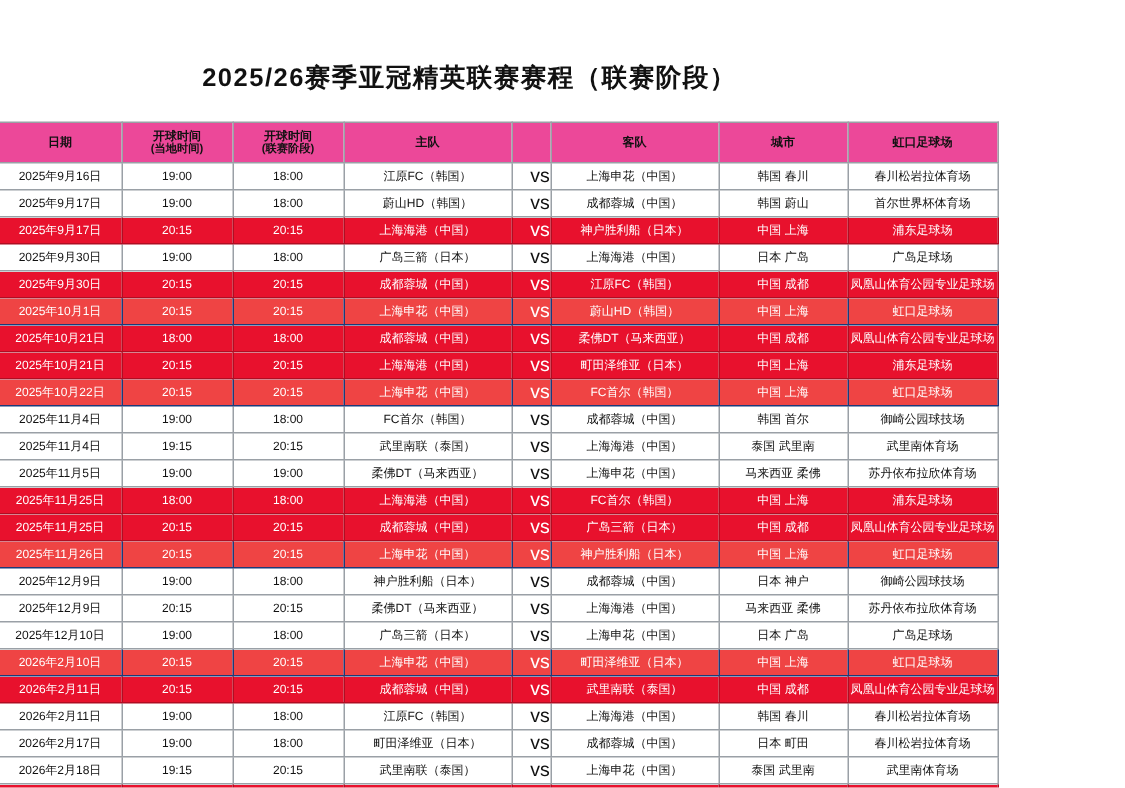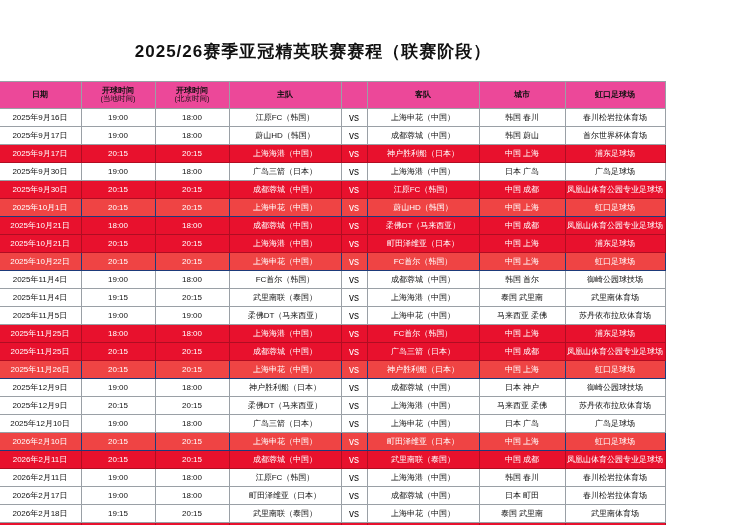--- a/index.html
+++ b/index.html
@@ -41,21 +41,21 @@
     overflow:hidden;
   }
   thead th{
     background:#ec4899;
     font-weight:bold;
     font-size:8px;
     height:26px;
   }
   thead th .sub{
     display:block;
-    font-weight:normal;
+    font-weight:bold;
     font-size:7.5px;
   }
   td.round{
     font-weight:bold;
     background:#ffffff;
   }
   
   tr.plain td{background:#ffffff;color:#111;}
   tr.red td{background:#e8112d;color:#ffffff;border-color:#b00d22;}
   tr.blue td{background:#ef4444;color:#ffffff;border-color:#1d3straw;}
@@ -63,21 +63,21 @@
   tr.red td.round, tr.blue td.round{background:#f0abfc;color:#111;border-color:#9aa0a6;}
   .col-round{width:38px;}
   .col-date{width:82px;}
   .col-localtime{width:74px;}
   .col-bjtime{width:74px;}
   .col-home{width:112px;}
   .col-vs{width:26px;}
   .col-away{width:112px;}
   .col-city{width:86px;}
   .col-venue{width:100px;}
-  td.vs{font-size:10px;}
+  td.vs{font-size:13px;text-align:right;}
 </style>
 </head>
 <body>
 
 <div class="page">
   <div class="title">2025/26赛季亚冠精英联赛赛程（联赛阶段）</div>
 
   <table>
     <colgroup>
       <col class="col-round">
@@ -93,21 +93,21 @@
     <thead>
       <tr>
         <th>轮次</th>
         <th>日期</th>
         <th>
           <span>开球时间</span>
           <span class="sub">(当地时间)</span>
         </th>
         <th>
           <span>开球时间</span>
-          <span class="sub">(北京时间)</span>
+          <span class="sub">(联赛阶段)</span>
         </th>
         <th>主队</th>
         <th></th>
         <th>客队</th>
         <th>城市</th>
         <th>虹口足球场</th>
       </tr>
     </thead>
     <tbody id="tbody">
         <tr class="plain">

